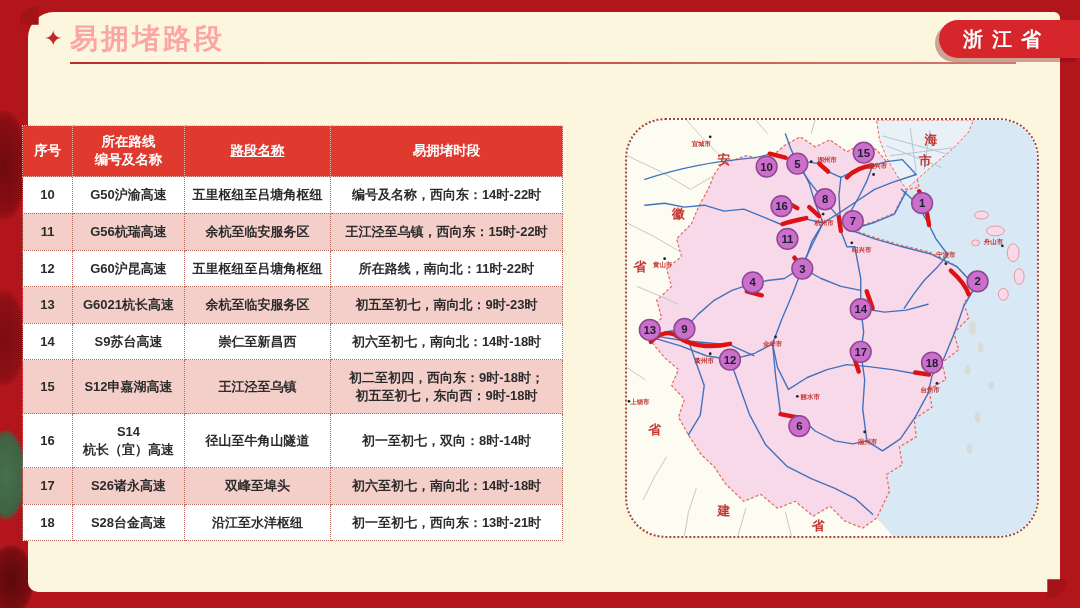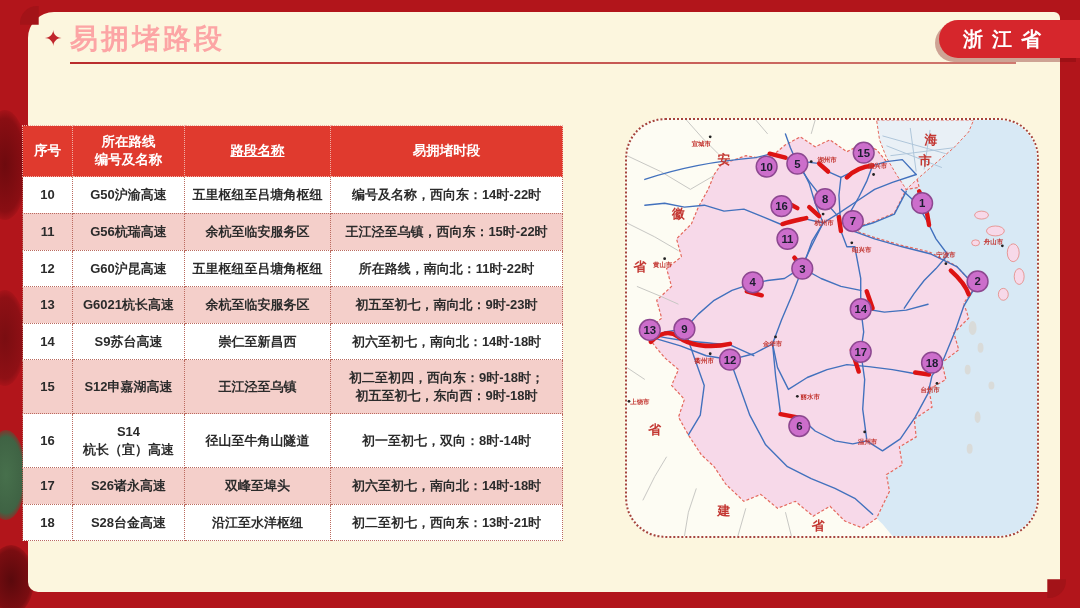--- a/index.html
+++ b/index.html
@@ -117,21 +117,21 @@
       <tr class="shaded">
         <td>17</td>
         <td>S26诸永高速</td>
         <td>双峰至埠头</td>
         <td>初六至初七，南向北：14时-18时</td>
       </tr>
       <tr>
         <td>18</td>
         <td>S28台金高速</td>
         <td>沿江至水洋枢纽</td>
-        <td>初二至初七，西向东：13时-21时</td>
+        <td>初一至初七，西向东：13时-21时</td>
       </tr>
     </tbody>
 </table>
 
 <div class="map-frame">
     <svg viewBox="0 0 414 420">
       <path d="M350,0 L414,0 L414,420 L268,420 L258,408 L252,402 L265,375 L262,358 L278,348 L275,330 L292,320 L290,302 L308,290 L305,272 L322,262 L318,245 L335,232 L330,215 L345,200 L340,185 L352,168 L332,147 L305,133 L275,126 L248,118 L225,110 L248,103 L270,94 L282,70 L295,58 L310,45 L330,28 L345,12 Z" fill="#d8e9f5" stroke="none"></path>
       <ellipse cx="349" cy="210" rx="4" ry="7" fill="#d9dbd9"></ellipse>
       <ellipse cx="357" cy="230" rx="3" ry="5" fill="#d9dbd9"></ellipse>
       <ellipse cx="344" cy="252" rx="3" ry="5" fill="#d9dbd9"></ellipse>

